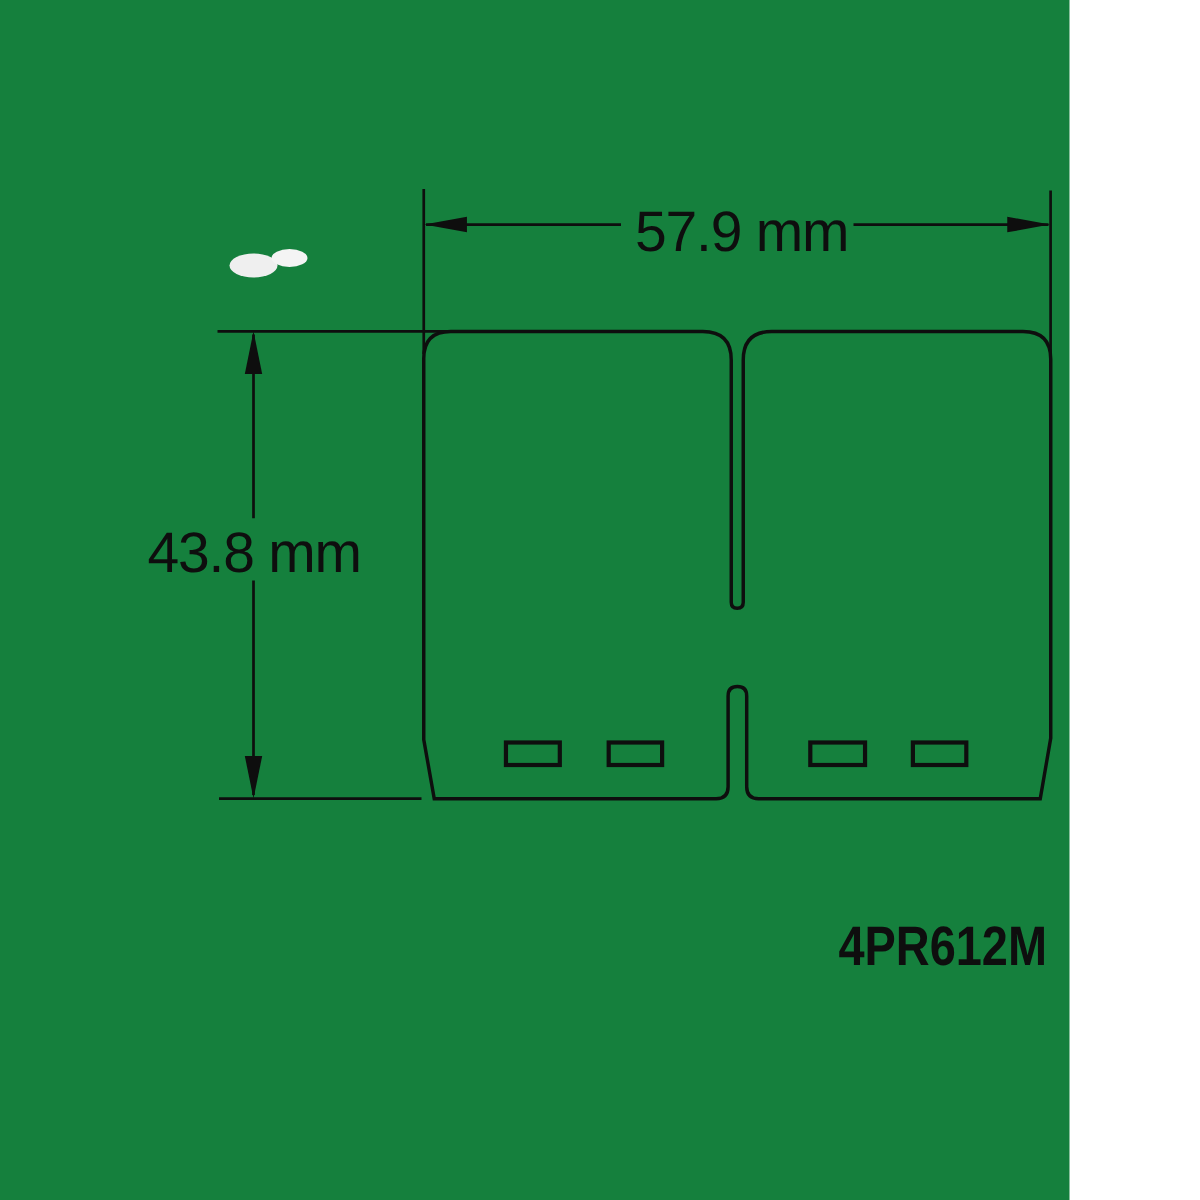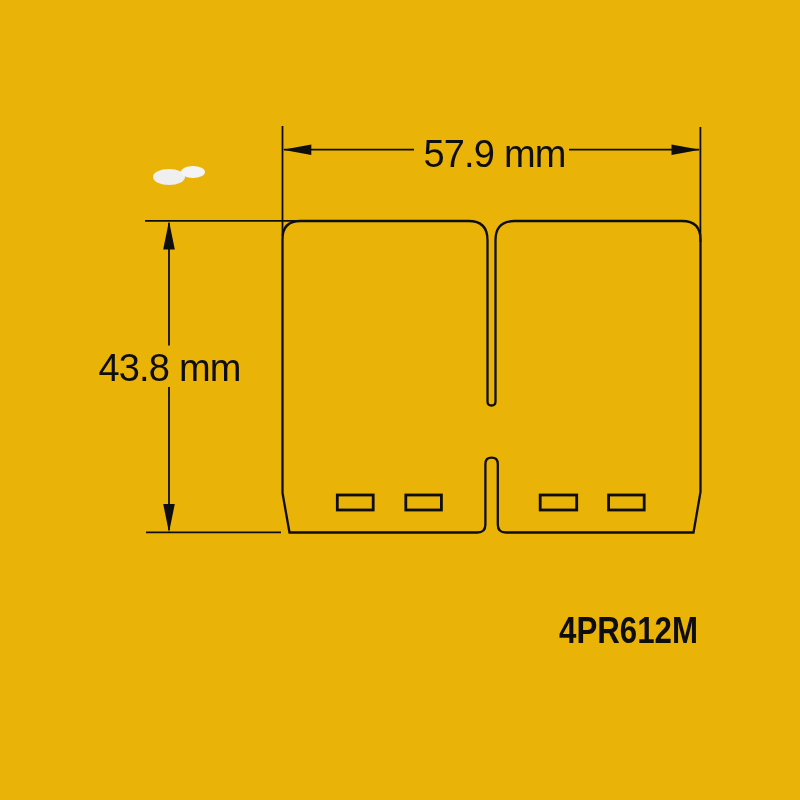--- a/index.html
+++ b/index.html
@@ -1,16 +1,16 @@
 <!DOCTYPE html>
 <html><head>
 <meta charset="utf-8">
 <style>
   html,body{margin:0;padding:0;background:#ffffff;}
-  .page{position:relative;width:800px;height:800px;background:#eab308;overflow:hidden;}
+  .page{position:relative;width:713px;height:800px;background:#15803d;overflow:hidden;}
   svg{position:absolute;left:0;top:0;}
   text{font-family:"Liberation Sans",sans-serif;fill:#0e0e0e;}
 </style>
 </head>
 <body>
 <div class="page">
 <svg width="800" height="800" viewBox="0 0 800 800">
 
   <ellipse cx="169" cy="177" rx="16" ry="8" fill="#efefef"></ellipse>
       <ellipse cx="193" cy="172" rx="12" ry="6" fill="#f4f4f4"></ellipse>

